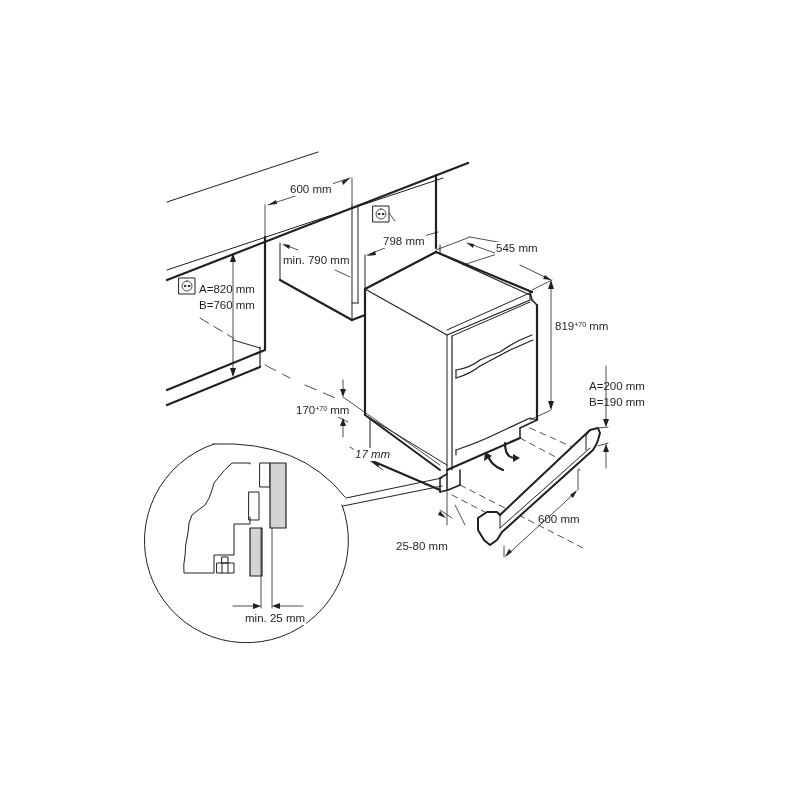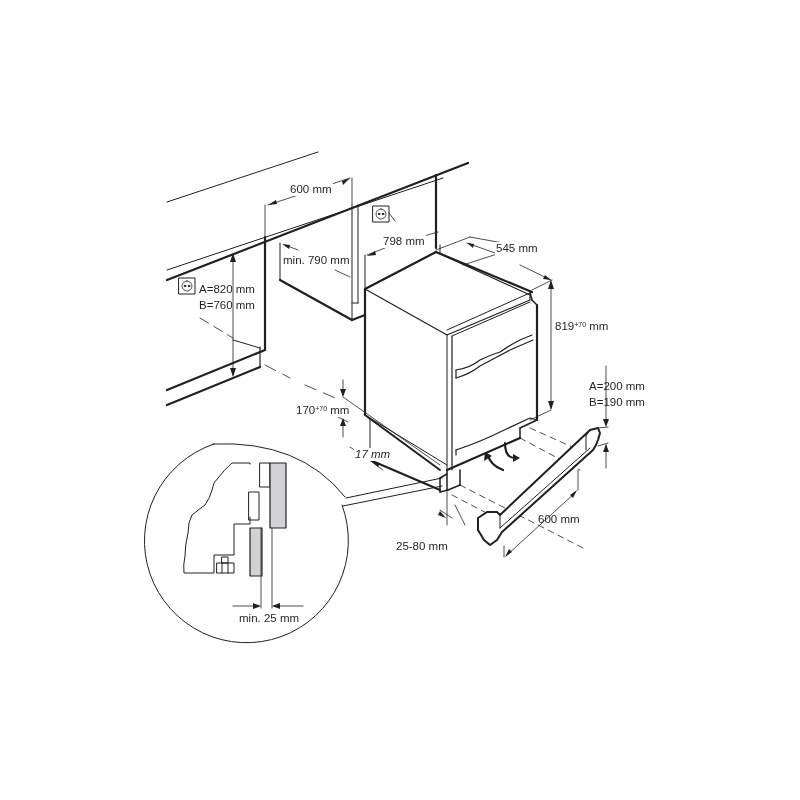--- a/index.html
+++ b/index.html
@@ -212,13 +212,13 @@
 
 <div class="lbl" style="left:354px;top:448px;font-style:italic;">17 mm</div>
 <div class="lbl" style="left:395px;top:524px;margin-top:16px;">25-80 mm</div>
 
 <div class="lbl stack nobg" style="left:588px;top:378px;">
   <div>A=200 mm</div>
   <div>B=190 mm</div>
 </div>
 
 <div class="lbl nobg" style="left:537px;top:513px;">600 mm</div>
-<div class="lbl" style="left:238px;top:612px;">min. 25 mm</div>
+<div class="lbl" style="left:244px;top:612px;">min. 25 mm</div>
 
 </body></html>

